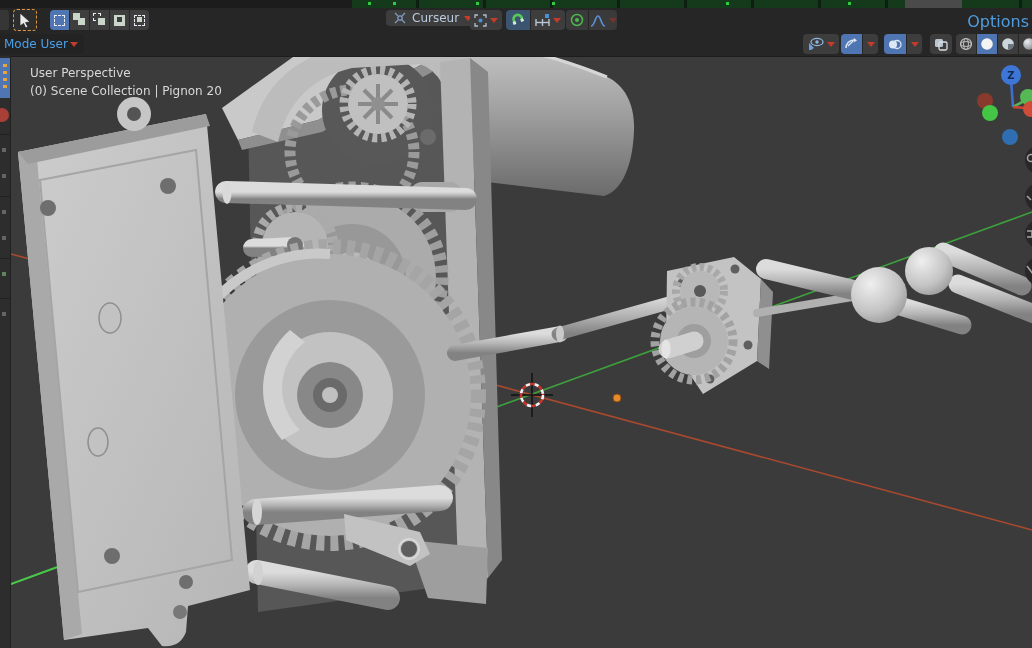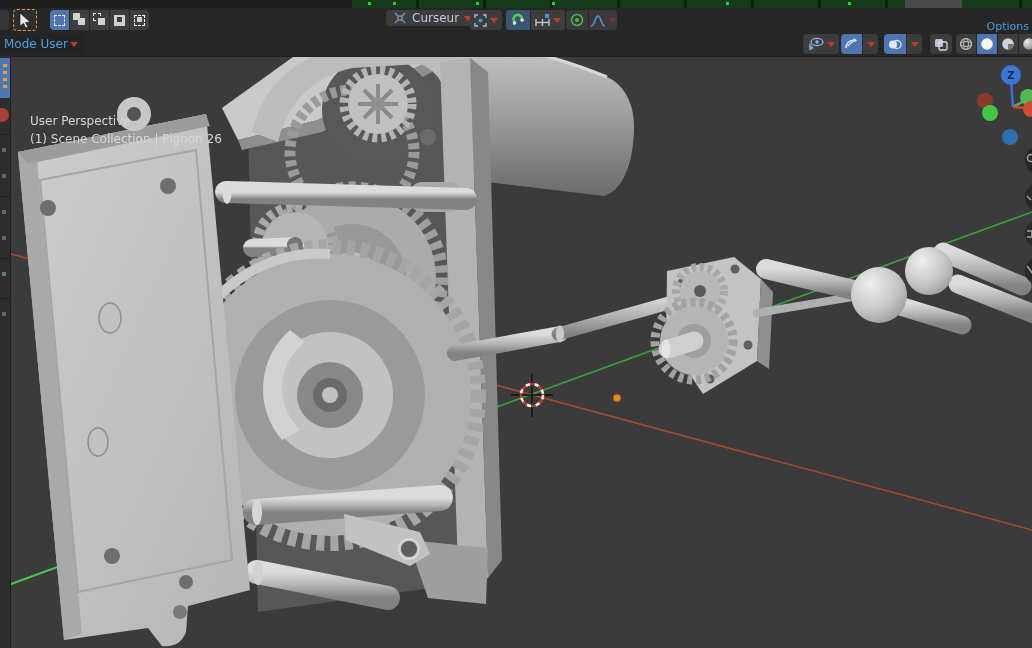--- a/index.html
+++ b/index.html
@@ -36,31 +36,31 @@
   .snapgrp{position:absolute;left:506px;top:2px;display:flex;}
   .snap1{width:24px;height:20px;background:#3b5570;border-radius:4px 0 0 4px;
          display:flex;align-items:center;justify-content:center;border-right:1px solid #262626;}
   .snap2{width:34px;height:20px;background:#3d3d3d;border-radius:0 4px 4px 0;
          display:flex;align-items:center;justify-content:center;gap:3px;}
   .propgrp{position:absolute;left:566px;top:2px;display:flex;}
   .prop1{width:22px;height:20px;background:#3a3a3a;border-radius:4px 0 0 4px;
          display:flex;align-items:center;justify-content:center;border-right:1px solid #262626;}
   .prop2{width:28px;height:20px;background:#3a3a3a;border-radius:0 4px 4px 0;
          display:flex;align-items:center;justify-content:center;gap:3px;}
-  .options{position:absolute;right:3px;top:12px;font-size:11px;color:#4f9dde;}
+  .options{position:absolute;right:3px;top:4px;font-size:16px;color:#4f9dde;}
   
   .modebtn{left:0;top:2px;width:84px;height:20px;background:#232323;border-radius:0 4px 4px 0;
            justify-content:space-between;padding:0 6px 0 4px;}
   .modebtn .lbl{font-size:12px;color:#4aa0e8;}
   .menus{position:absolute;left:90px;top:2px;display:flex;gap:6px;}
   .menu{height:20px;line-height:20px;padding:0 9px;font-size:12px;color:#e9e45a;
         background:#313131;border-radius:4px;}
   .iconbit{display:flex;align-items:center;justify-content:center;}
   
-  .vp-overlay{position:absolute;left:30px;top:64px;color:#d8d8d8;font-size:12px;line-height:18px;margin-top:48px;}
+  .vp-overlay{position:absolute;left:30px;top:64px;color:#d8d8d8;font-size:12px;line-height:18px;}
   .lefttools{position:absolute;left:0;top:56px;width:10px;height:592px;background:#2d2d2d;
              border-right:1px solid #202020;}
   .lt-active{position:absolute;left:0;top:2px;width:10px;height:40px;background:#4f76b3;}
   .lt-dash{position:absolute;left:3px;width:4px;height:3px;background:#e8a33d;}
   .lt-red{position:absolute;left:-5px;top:52px;width:14px;height:14px;border-radius:50%;background:#a84038;}
   .lt-sep{position:absolute;left:0;width:10px;height:1px;background:#212121;}
   .lt-mark{position:absolute;left:2px;width:4px;height:4px;background:#8a8a8a;opacity:.6;}
   svg text{font-family:"DejaVu Sans",sans-serif;}
 </style>
 </head>
@@ -446,21 +446,21 @@
           </radialGradient>
             </defs>
           <circle cx="7" cy="7" r="5.8" fill="url(#rs)"></circle>
         </svg>
       </div>
     </div>
   </div>
 
   <div class="vp-overlay">
     <div>User Perspective</div>
-    <div>(1) Scene Collection | Pignon 26</div>
+    <div>(0) Scene Collection | Pignon 20</div>
   </div>
 
   <div class="lefttools">
     <div class="lt-active">
       <div class="lt-dash" style="top:6px"></div>
         <div class="lt-dash" style="top:13px"></div>
       <div class="lt-dash" style="top:20px"></div>
         <div class="lt-dash" style="top:27px"></div>
     </div>
     <div class="lt-red"></div>

